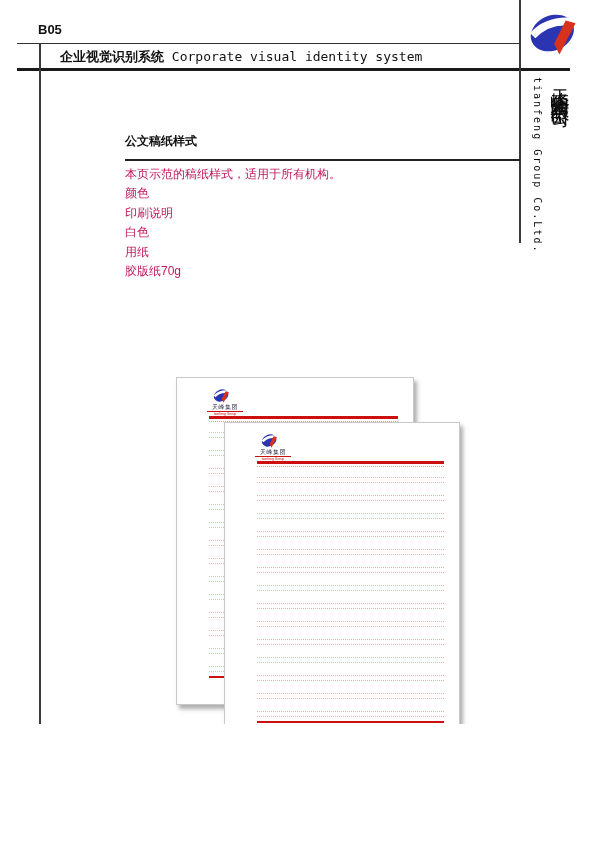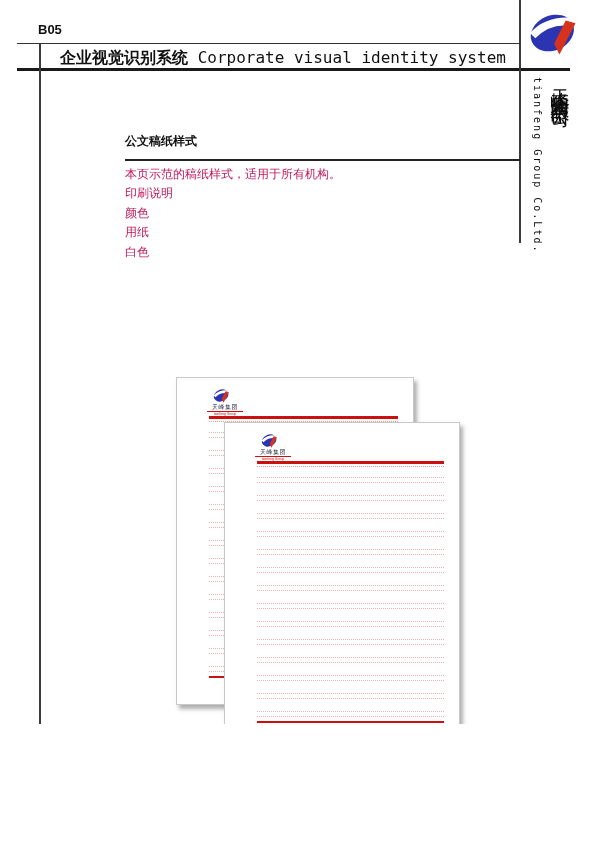--- a/index.html
+++ b/index.html
@@ -10,21 +10,21 @@
   .hline,.vline{position:absolute;background:#1a1a1a;}
   #line-top-thin{left:17px;top:43px;width:503px;height:1px;background:#333;}
   #line-top-thick{left:17px;top:68px;width:553px;height:3px;}
   #line-bottom{left:16px;top:829px;width:578px;height:3px;}
   #vline-left{left:39px;top:43px;width:2px;height:788px;background:#3a3a3a;}
   #vline-right{left:519px;top:0;width:2px;height:243px;background:#3a3a3a;}
 
   
   #page-code{position:absolute;left:38px;top:22px;font-weight:bold;font-size:13px;
              font-family:"Liberation Sans", sans-serif;}
-  #header-title{position:absolute;left:60px;top:48px;font-size:16px;white-space:nowrap;
+  #header-title{position:absolute;left:60px;top:48px;font-size:13px;white-space:nowrap;
                 font-family:"DejaVu Sans Mono", monospace;}
   #header-title .zh{font-family:"DejaVu Sans", sans-serif;font-weight:bold;}
 
   
   #corner-logo{position:absolute;left:528px;top:8px;width:54px;height:50px;}
   .logo-swoosh svg{width:100%;height:100%;display:block;}
 
   
   #sidebar-cn{position:absolute;left:548px;top:74px;writing-mode:vertical-rl;
               font-family:"DejaVu Serif", serif;font-size:19px;letter-spacing:3px;color:#0c0c0c;}
@@ -87,24 +87,25 @@
       </svg>
     </div>
 
   <div id="sidebar-cn">天峰集团有限公司</div>
   <div id="sidebar-en">tianfeng Group Co.Ltd.</div>
 
   <div id="section-title">公文稿纸样式</div>
   <div class="hline" id="title-underline"></div>
   <div id="desc">
     <div>本页示范的稿纸样式，适用于所有机构。</div>
+    <div>颜色</div>
     <div>印刷说明</div>
-    <div>颜色</div>
+    <div>白色</div>
     <div>用纸</div>
-    <div>白色</div>
+    <div>胶版纸70g</div>
   </div>
 
   <div class="paper" id="paper-back">
     <div class="lp-logo logo-swoosh">
         <svg viewBox="0 0 60 56" xmlns="http://www.w3.org/2000/svg">
           <ellipse cx="27" cy="28" rx="25" ry="19.5" fill="#2b35b2" transform="rotate(-24 27 28)"></ellipse>
           <path d="M2 28 Q 20 8 51 11 L 47 20 Q 24 17 8 34 Z" fill="#ffffff"></path>
           <path d="M42 14 L 53 17 L 35 52 L 29 40 Z" fill="#d8311c"></path>
         </svg>
       </div>

